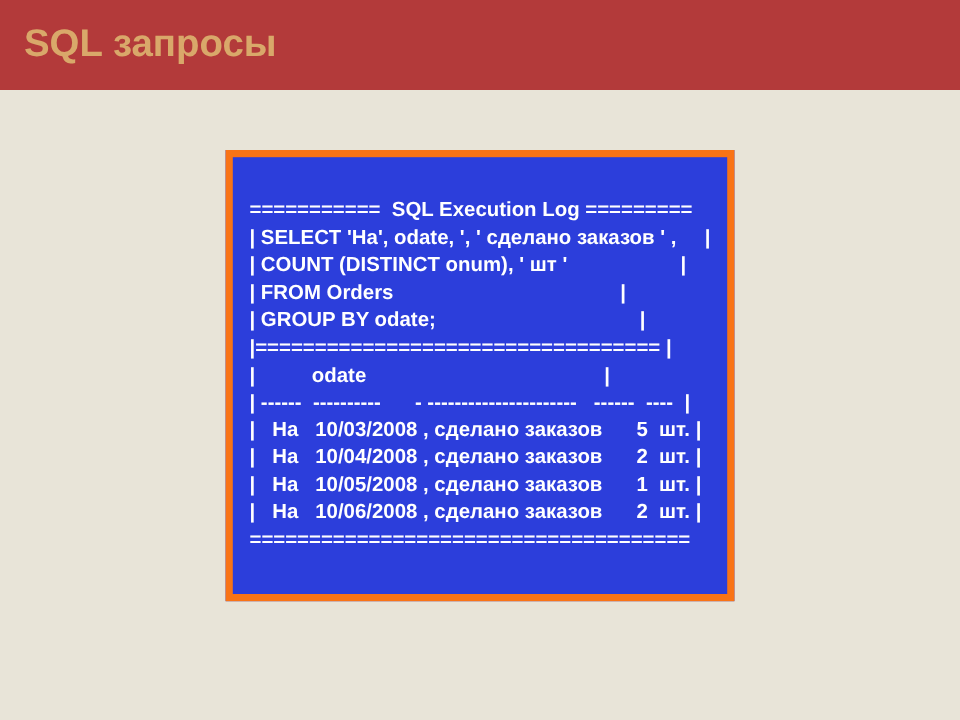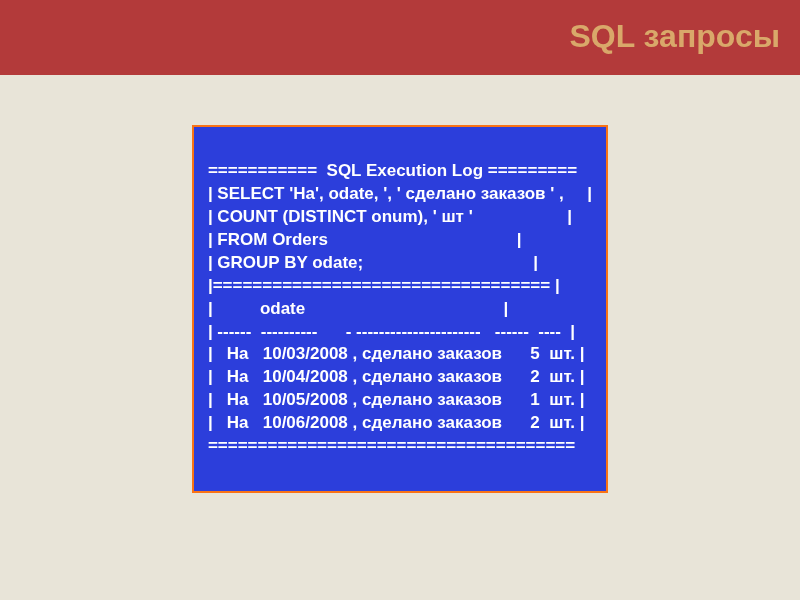--- a/index.html
+++ b/index.html
@@ -6,42 +6,42 @@
   body {
     width: 800px;
     height: 600px;
     background: #e8e4d8;
     font-family: Arial, sans-serif;
     overflow: hidden;
   }
   .header {
     background: #b33a3a;
     padding: 18px 20px 20px 20px;
-    text-align: right;
+    text-align: left;
   }
   .title {
     color: #d9a86a;
     font-size: 32px;
     font-weight: bold;
   }
   .subtitle {
     color: #e8e4d8;
     font-size: 26px;
     font-style: italic;
     font-weight: bold;
     margin-top: 2px;
   }
   .content {
     display: flex;
     justify-content: center;
     padding-top: 50px;
   }
   .sql-box {
     background: #2c3edb;
-    border: 2px solid #f97316;
+    border: 6px solid #f97316;
     color: #ffffff;
     font-family: Arial, sans-serif;
     font-weight: bold;
     font-size: 17px;
     padding: 10px 14px;
     white-space: pre;
     line-height: 1.35;
   }
 </style>
 </head>

